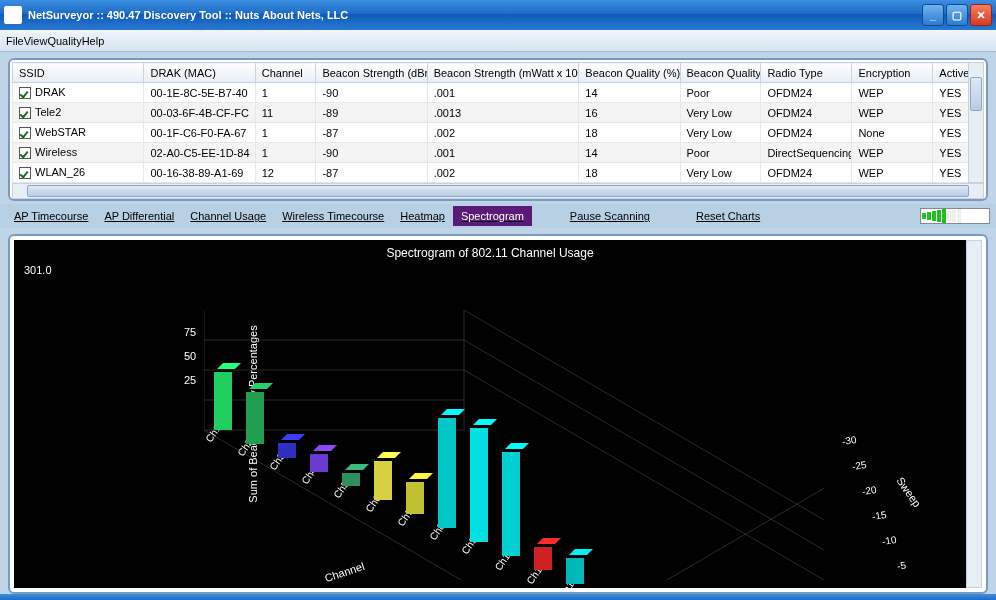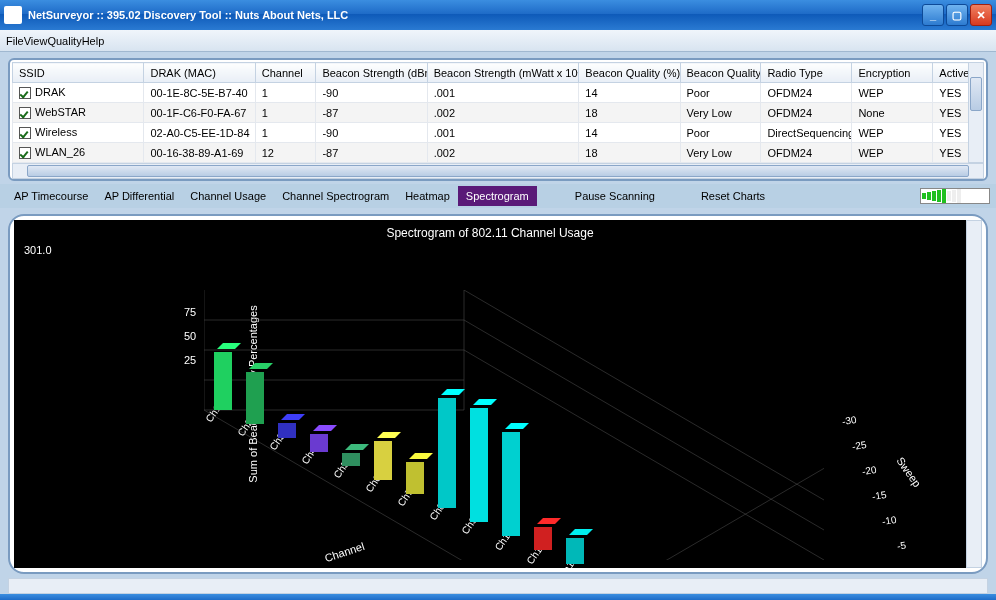--- a/index.html
+++ b/index.html
@@ -23,30 +23,30 @@
 .tbl td { border:1px solid #e4e8ee; padding:3px 6px; white-space:nowrap; overflow:hidden; height:18px; }
 .tbl tbody tr:nth-child(even){ background:#f4f4f4; }
 .chk { width:12px; height:12px; border:1px solid #555; display:inline-block; vertical-align:middle; margin-right:4px; background:#fff; position:relative; }
 .chk::after { content:""; position:absolute; left:1px; top:4px; width:3px; height:6px; border:solid #1a6b1a; border-width:0 2px 2px 0; transform:rotate(40deg) translate(-1px,-2px); }
 .vscroll-table { position:absolute; right:2px; top:2px; bottom:16px; width:16px; background:#e8eef6; border:1px solid #c4d2e2; }
 .vscroll-table .thumb { position:absolute; left:1px; right:1px; top:14px; height:34px; background:linear-gradient(#e0e8f4,#b8cce4); border:1px solid #8aa6c8; border-radius:2px; }
 .hscroll-table { height:16px; background:#e8eef6; border:1px solid #c4d2e2; margin-top:0; position:relative; }
 .hscroll-table .thumb { position:absolute; top:1px; bottom:1px; left:14px; right:14px; background:linear-gradient(#e0e8f4,#b8cce4); border:1px solid #8aa6c8; border-radius:2px; }
 
 
-.tabrow { height:24px; background:#b8d0e4; display:flex; align-items:center; padding:0 6px; gap:0; margin-top:3px; }
+.tabrow { height:24px; background:#b8d0e4; display:flex; align-items:center; padding:0 6px; gap:0; margin-top:3px;text-decoration:underline; }
 .tabbtn { padding:4px 8px; color:#000; background:transparent; border:none; cursor:default; }
 .tabbtn.active { background:#5a1a78; color:#fff; }
 .tabrow .gap { width:30px; }
 .signal { margin-left:auto; width:70px; height:16px; background:#fff; border:1px solid #888; display:flex; align-items:center; padding:1px; gap:1px; }
 .signal .bar { width:4px; background:#20c020; }
 .signal .bar.off { background:#eee; }
 
 
-.chartframe { margin:6px 8px 4px 8px; border:2px solid #7a9bc0; border-radius:16px; background:#fff; padding:4px; height:360px; display:flex; }
+.chartframe { margin:6px 8px 4px 8px; border:2px solid #7a9bc0; border-radius:6px; background:#fff; padding:4px; height:360px; display:flex; }
 .chartarea { flex:1; background:#000; position:relative; overflow:hidden; }
 .chart-title { position:absolute; top:6px; left:0; right:0; text-align:center; color:#fff; font-size:12px; }
 .chart-maxval { position:absolute; top:24px; left:10px; color:#fff; }
 .ylabel { position:absolute; left:150px; top:50%; transform:translateY(-50%) rotate(-90deg); transform-origin:center; color:#fff; white-space:nowrap; }
 .xlabel { position:absolute; bottom:10px; left:310px; color:#fff; transform:rotate(-18deg); }
 .zlabel { position:absolute; bottom:90px; right:40px; color:#fff; transform:rotate(55deg); }
 .yticks { position:absolute; left:166px; top:86px; color:#fff; }
 .yticks div { margin-bottom:12px; text-align:center; width:20px; }
 .xticks { position:absolute; left:200px; top:178px; width:430px; height:200px; }
 .xticks span { position:absolute; color:#fff; transform:rotate(-55deg); font-size:10px; }
@@ -66,21 +66,21 @@
 .hscroll-bottom { height:16px; margin:0 8px 4px 8px; background:#e8eef6; border:1px solid #c4d2e2; position:relative; }
 
 
 .taskbar { position:absolute; bottom:0; left:0; right:0; height:6px; background:linear-gradient(#3b8ee0,#1f6cc8); }
 </style>
 </head>
 <body>
 
 <div class="titlebar">
   <span class="icon"></span>
-  <span>NetSurveyor :: 395.02 Discovery Tool :: Nuts About Nets, LLC</span>
+  <span>NetSurveyor :: 490.47 Discovery Tool :: Nuts About Nets, LLC</span>
   <span class="spacer"></span>
   <div class="winbtn">_</div>
   <div class="winbtn">▢</div>
   <div class="winbtn close">✕</div>
 </div>
 
 <div class="menubar">
   <span>File</span>
   <span>View</span>
   <span>Quality</span>
@@ -122,20 +122,32 @@
           <td>1</td>
           <td>-90</td>
           <td>.001</td>
           <td>14</td>
           <td>Poor</td>
           <td>OFDM24</td>
           <td>WEP</td>
           <td>YES</td>
         </tr>
         <tr>
+          <td><span class="chk"></span>Tele2</td>
+          <td>00-03-6F-4B-CF-FC</td>
+          <td>11</td>
+          <td>-89</td>
+          <td>.0013</td>
+          <td>16</td>
+          <td>Very Low</td>
+          <td>OFDM24</td>
+          <td>WEP</td>
+          <td>YES</td>
+        </tr>
+        <tr>
           <td><span class="chk"></span>WebSTAR</td>
           <td>00-1F-C6-F0-FA-67</td>
           <td>1</td>
           <td>-87</td>
           <td>.002</td>
           <td>18</td>
           <td>Very Low</td>
           <td>OFDM24</td>
           <td>None</td>
           <td>YES</td>
@@ -171,21 +183,21 @@
     </div>
   <div class="hscroll-table">
       <div class="thumb"></div>
     </div>
 </div>
 
 <div class="tabrow">
   <button class="tabbtn">AP Timecourse</button>
   <button class="tabbtn">AP Differential</button>
   <button class="tabbtn">Channel Usage</button>
-  <button class="tabbtn">Channel Spectrogram</button>
+  <button class="tabbtn">Wireless Timecourse</button>
   <button class="tabbtn">Heatmap</button>
   <button class="tabbtn active">Spectrogram</button>
   <div class="gap"></div>
   <button class="tabbtn">Pause Scanning</button>
   <div class="gap"></div>
   <button class="tabbtn">Reset Charts</button>
   <div class="signal">
     <div class="bar" style="height:6px"></div>
       <div class="bar" style="height:8px"></div>
       <div class="bar" style="height:10px"></div>

